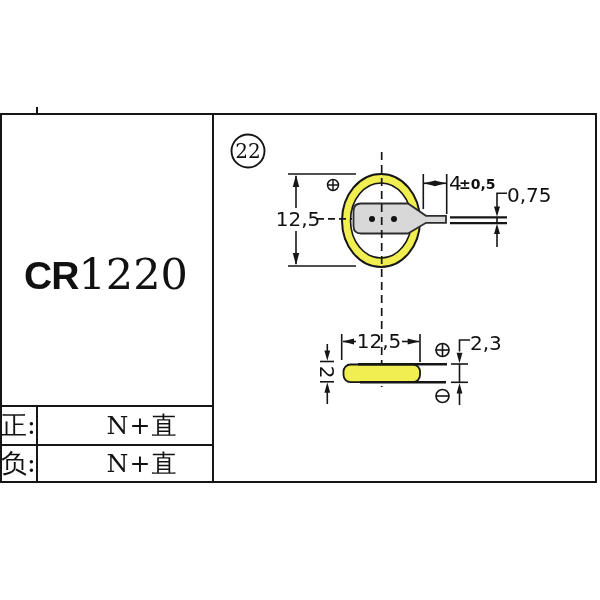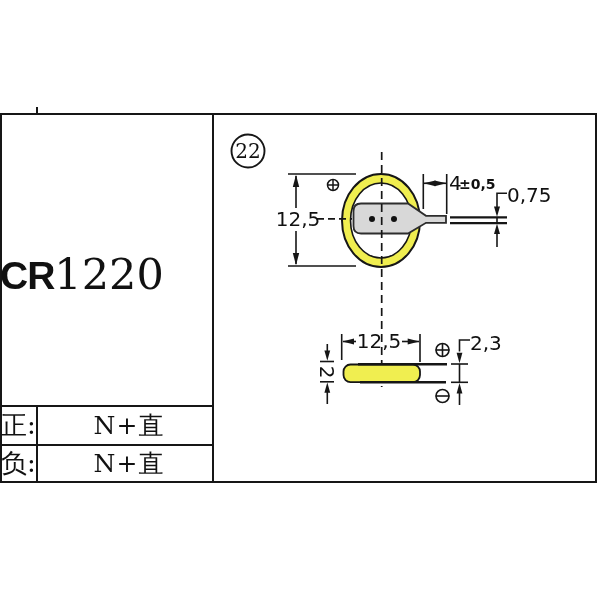--- a/index.html
+++ b/index.html
@@ -2,37 +2,37 @@
 <html><head>
 <meta charset="utf-8">
 <style>
   html,body{margin:0;padding:0;background:#ffffff;}
   #canvas{
     position:relative;width:600px;height:600px;background:#ffffff;overflow:hidden;
     font-family:"Liberation Sans",sans-serif;color:#111;
   }
   .tline{position:absolute;background:#161616;}
   .model{
-    position:absolute;left:0;top:249px;width:212px;
+    position:absolute;left:0;top:249px;width:212px;text-align:center;
     white-space:nowrap;
   }
   .model-cr{
     font-family:"Liberation Sans",sans-serif;font-weight:bold;font-size:39px;
     letter-spacing:-1px;
   }
   .model-num{
     font-family:"DejaVu Serif","Liberation Serif",serif;font-size:43px;
   }
   .spec-label{
     position:absolute;left:1px;width:35px;height:38px;display:flex;
     align-items:center;justify-content:center;
     font-family:"DejaVu Serif","Liberation Serif",serif;font-size:26px;
   }
   .spec-value{
-    position:absolute;left:41px;width:176px;height:38px;display:flex;
+    position:absolute;left:54px;width:176px;height:38px;display:flex;
     align-items:center;justify-content:center;
     font-family:"DejaVu Serif","Liberation Serif",serif;font-size:25px;letter-spacing:1px;
   }
   svg{position:absolute;left:0;top:0;}
   .dim{font:20px "DejaVu Sans","Liberation Sans",sans-serif;fill:#111;}
   .dim-small{font:bold 14px "DejaVu Sans","Liberation Sans",sans-serif;fill:#111;}
   .fig-num{font:20px "DejaVu Serif","Liberation Serif",serif;fill:#111;text-anchor:middle;}
 </style>
 </head>
 <body>

